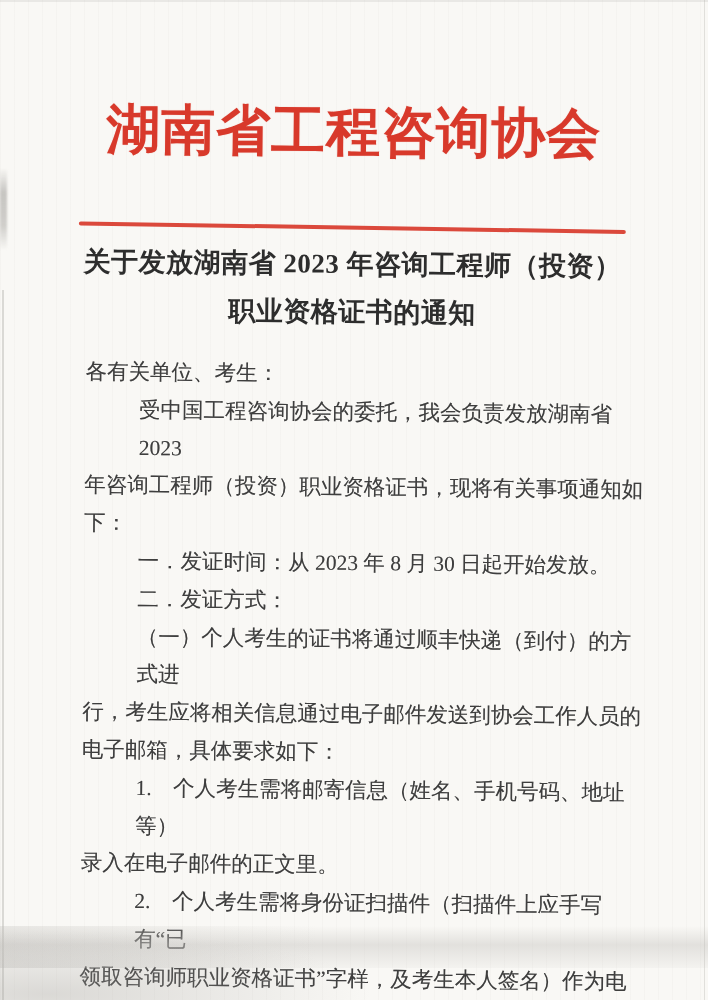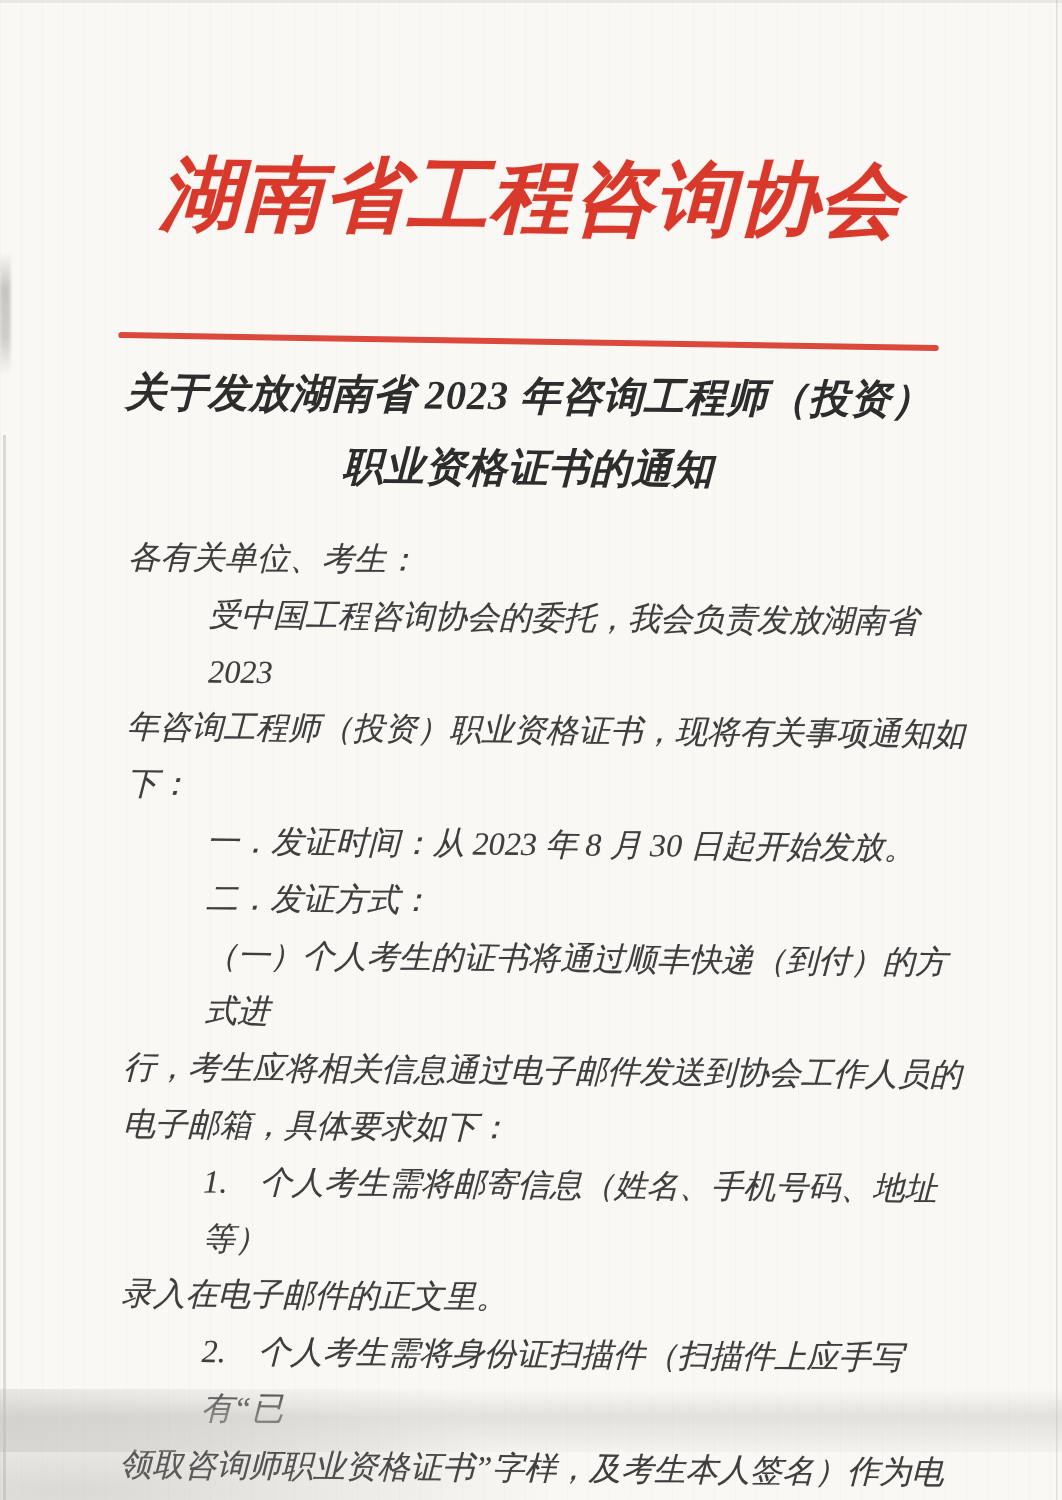--- a/index.html
+++ b/index.html
@@ -12,21 +12,20 @@
     width: 708px;
     height: 1000px;
     margin: 0 auto;
     overflow: hidden;
     background-color: var(--paper, #f9f8f5);
     background-image: repeating-linear-gradient(
       90deg,
       rgba(205,203,199,0.10) 0px, rgba(205,203,199,0.10) 1px,
       rgba(255,255,255,0) 1px, rgba(255,255,255,0) 14px);
     font-family: "Liberation Serif", "DejaVu Serif", serif;
-    font-style: italic;
   }
 
   
   .doc-content {
     position: absolute;
     inset: 0;
     transform: rotate(0.55deg);
     transform-origin: 354px 110px;
   }
 

